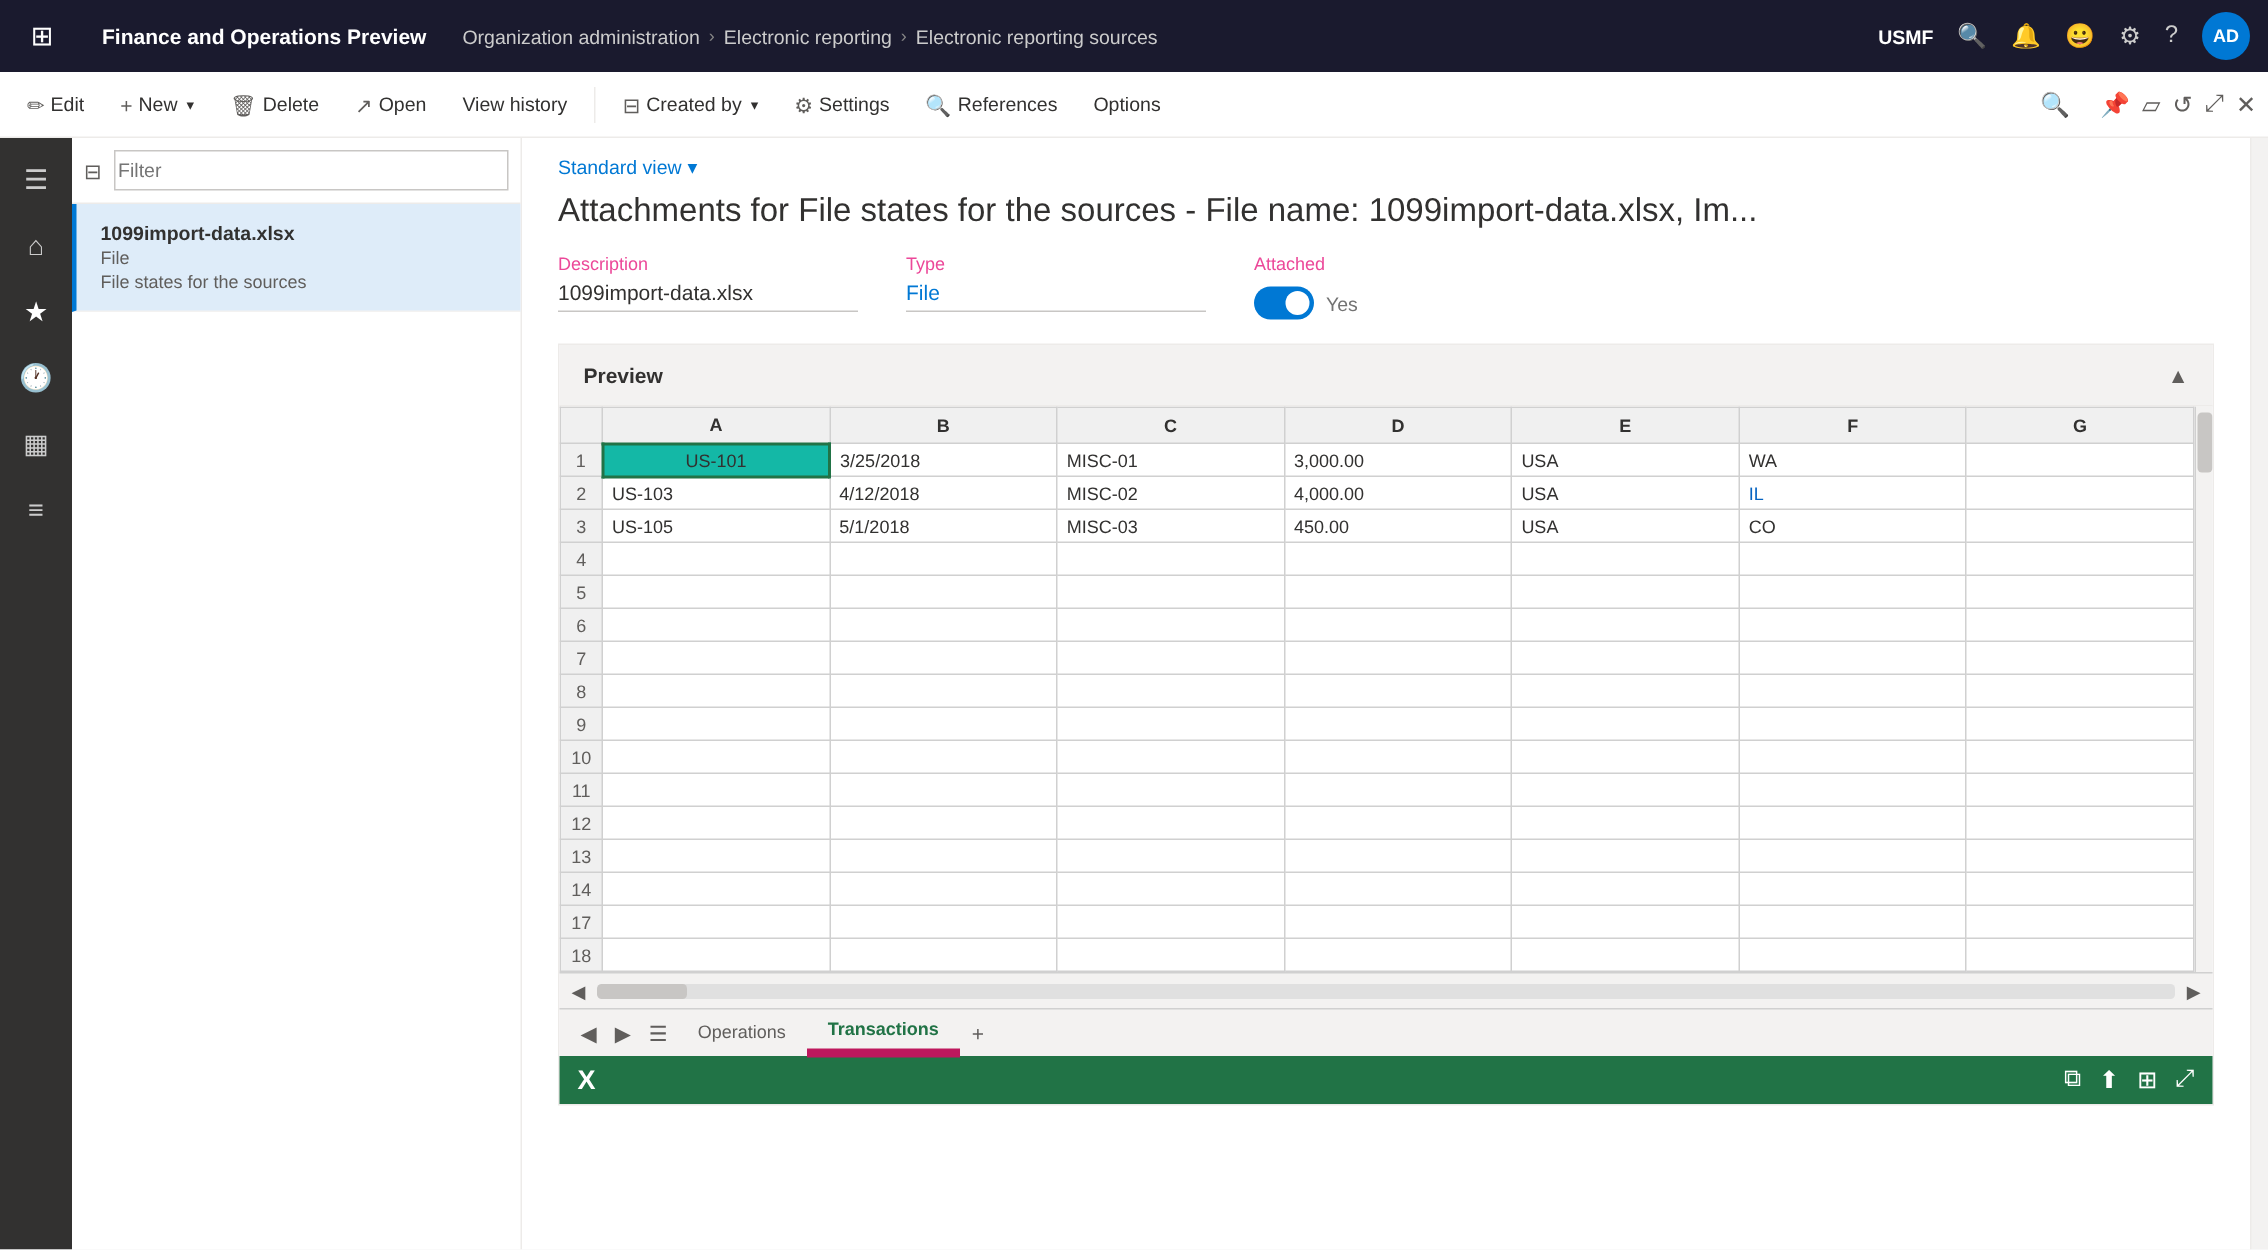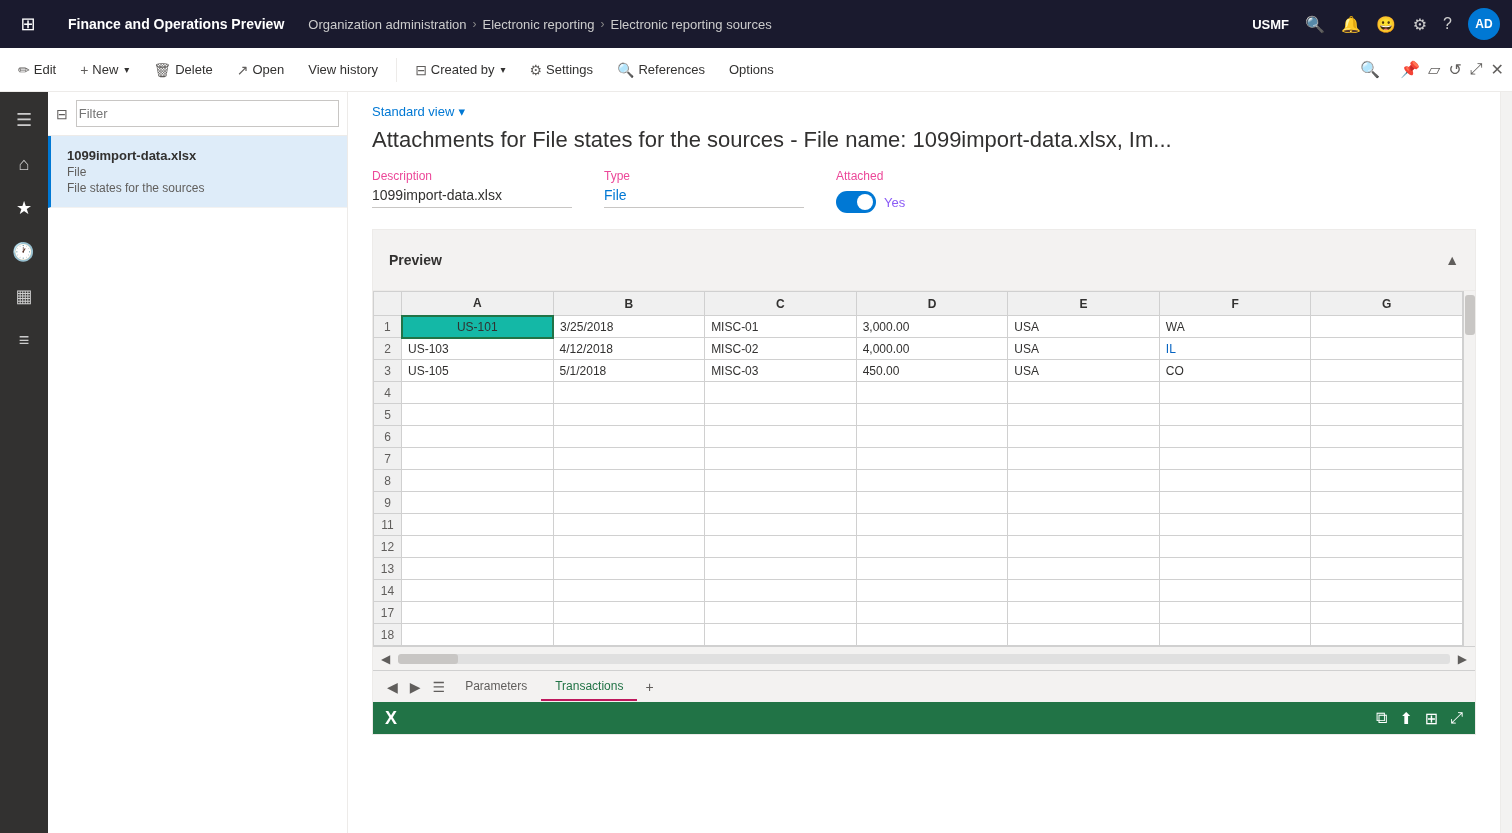--- a/index.html
+++ b/index.html
@@ -152,30 +152,30 @@
     .toggle-container { display: flex; align-items: center; gap: 8px; margin-top: 4px; }
     .toggle {
       width: 40px; height: 22px; border-radius: 11px;
       background: #0078d4; position: relative; cursor: pointer;
     }
     .toggle-knob {
       width: 16px; height: 16px; border-radius: 50%;
       background: white; position: absolute;
       top: 3px; right: 3px;
     }
-    .toggle-label { font-size: 13px; color: #8b5cf6; }
+    .toggle-label { font-size: 13px; color: #737373; }
 
     
     .preview-section {
       margin: 0 24px;
       border: 1px solid #edebe9;
     }
     .preview-header {
       display: flex; align-items: center; justify-content: space-between;
-      padding: 22px 16px;
+      padding: 12px 16px;
       background: #f3f2f1;
       border-bottom: 1px solid #edebe9;
     }
     .preview-title { font-size: 14px; font-weight: 600; color: #323130; }
     .preview-collapse { color: #605e5c; cursor: pointer; font-size: 14px; }
     .spreadsheet {
       border-collapse: collapse;
       font-size: 12px;
       font-family: 'Segoe UI', Arial, sans-serif;
       width: 100%;
@@ -250,22 +250,22 @@
     .sheet-tab-menu { color: #605e5c; cursor: pointer; font-size: 14px; padding: 4px 6px; }
     .sheet-tab {
       padding: 6px 14px;
       font-size: 12px;
       color: #605e5c;
       cursor: pointer;
       border-bottom: 2px solid transparent;
     }
     .sheet-tab.active {
       color: #217346;
-      border-bottom: 2px solid #be185d;
-      font-weight: 400;
+      border-bottom: 6px solid #be185d;
+      font-weight: 700;
     }
     .sheet-tab-add { color: #605e5c; cursor: pointer; padding: 4px 8px; font-size: 14px; }
 
     
     .excel-bottom-bar {
       display: flex; align-items: center; justify-content: space-between;
       background: #217346; height: 32px; padding: 0 12px;
     }
     .excel-logo { color: white; font-size: 18px; font-weight: 700; }
     .excel-bottom-icons { display: flex; gap: 12px; }
@@ -506,20 +506,30 @@
                   <td class="row-num">9</td>
                   <td></td>
                   <td></td>
                   <td></td>
                   <td></td>
                   <td></td>
                   <td></td>
                   <td></td>
                 </tr>
                 <tr>
+                  <td class="row-num">10</td>
+                  <td></td>
+                  <td></td>
+                  <td></td>
+                  <td></td>
+                  <td></td>
+                  <td></td>
+                  <td></td>
+                </tr>
+                <tr>
                   <td class="row-num">11</td>
                   <td></td>
                   <td></td>
                   <td></td>
                   <td></td>
                   <td></td>
                   <td></td>
                   <td></td>
                 </tr>
                 <tr>
@@ -585,21 +595,21 @@
         <div style="flex:1; height:10px; background:#e0e0e0; border-radius:3px; margin:0 4px; overflow:hidden;">
           <div style="width:60px; height:10px; background:#c8c6c4; border-radius:3px;"></div>
         </div>
         <span style="color:#605e5c;cursor:pointer;font-size:12px;padding:0 4px;">▶</span>
       </div>
 
       <div class="sheet-tabs-bar">
         <span class="sheet-tab-nav">◀</span>
         <span class="sheet-tab-nav">▶</span>
         <span class="sheet-tab-menu">☰</span>
-        <div class="sheet-tab">Parameters</div>
+        <div class="sheet-tab">Operations</div>
         <div class="sheet-tab active">Transactions</div>
         <span class="sheet-tab-add">+</span>
       </div>
 
       <div class="excel-bottom-bar">
         <span class="excel-logo">X</span>
         <div class="excel-bottom-icons">
           <span class="excel-bottom-icon">⧉</span>
           <span class="excel-bottom-icon">⬆</span>
           <span class="excel-bottom-icon">⊞</span>

